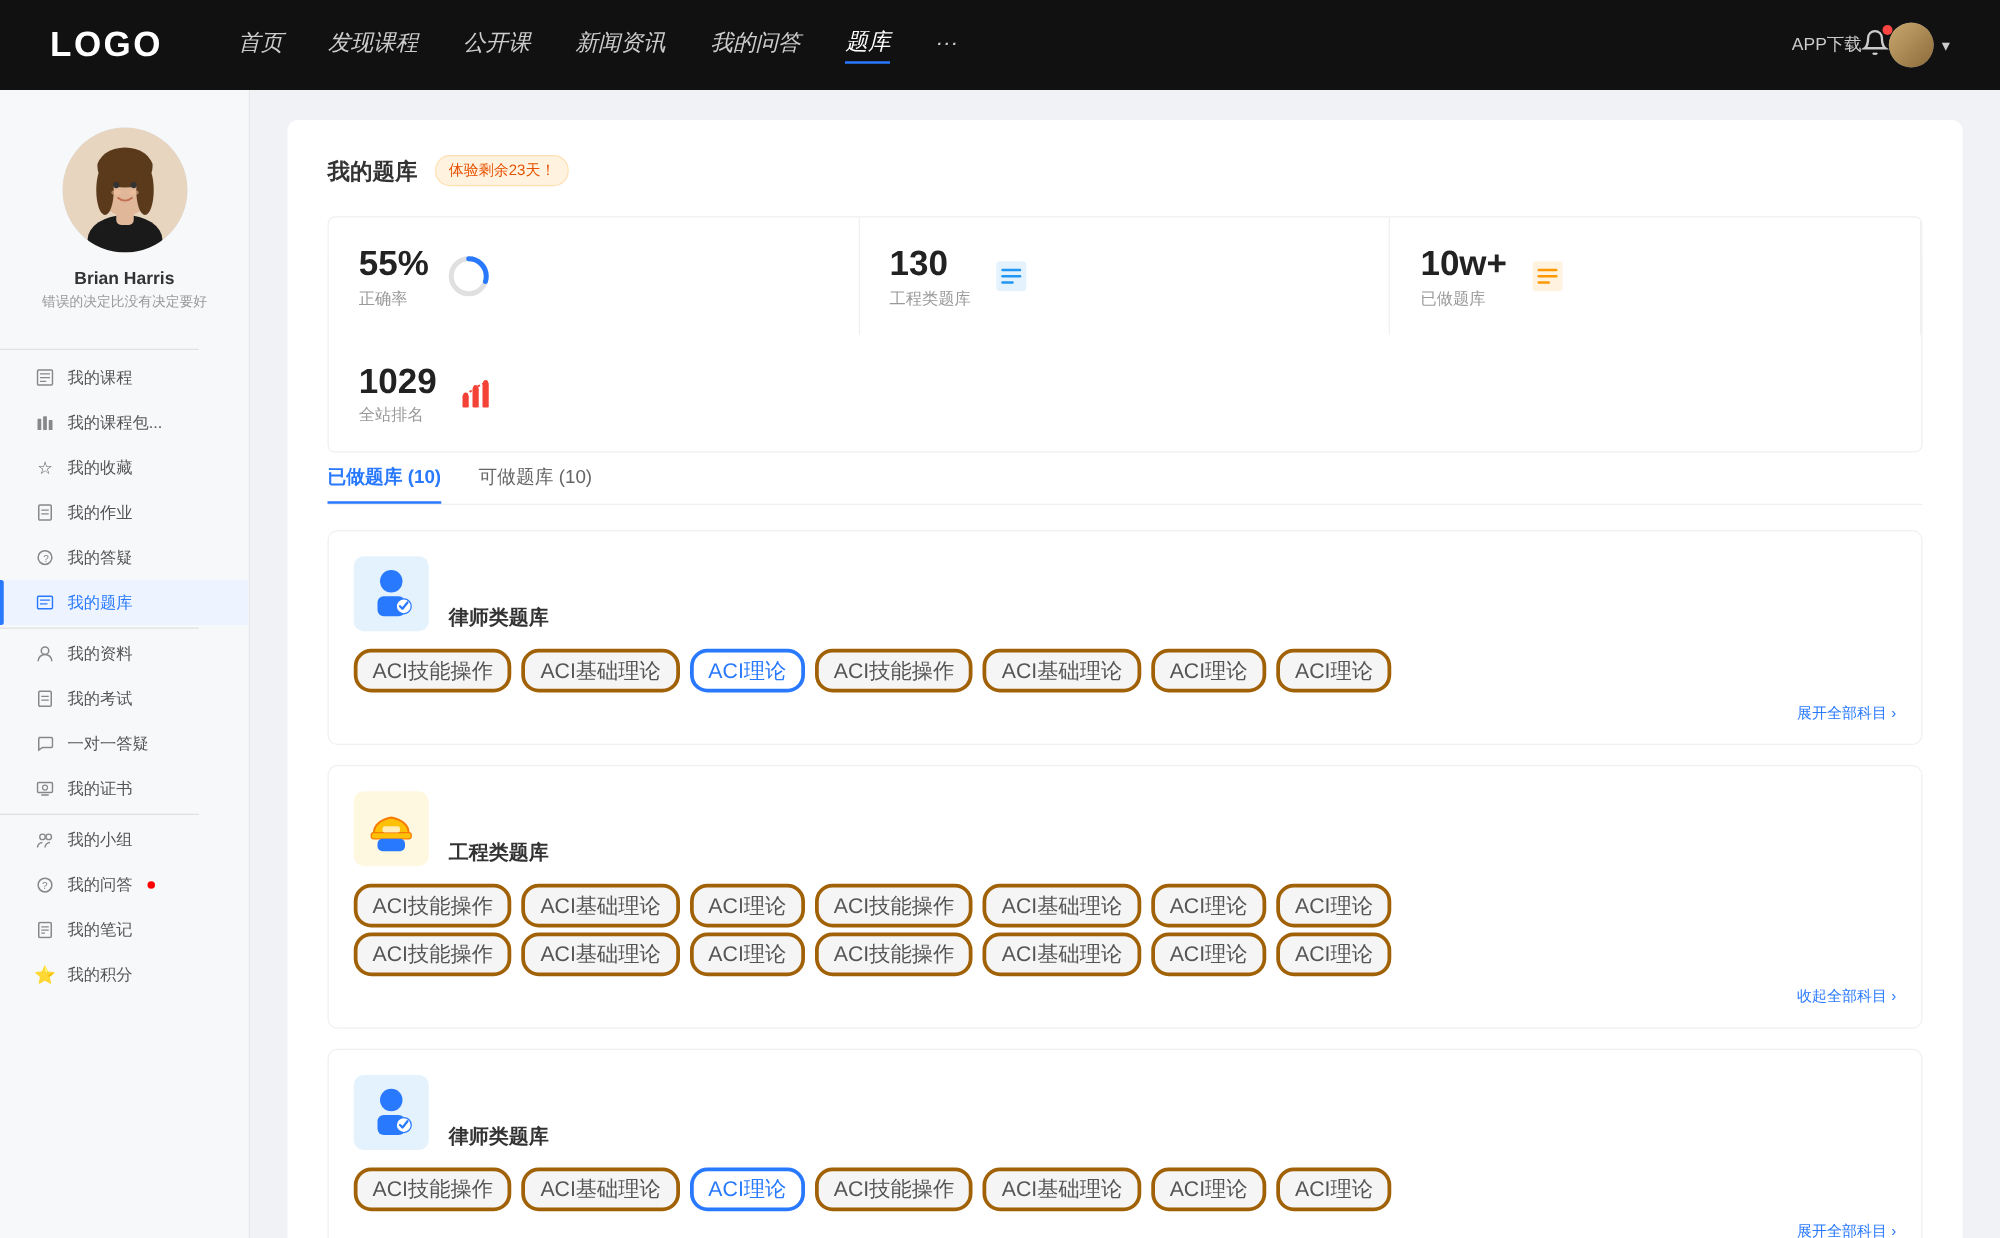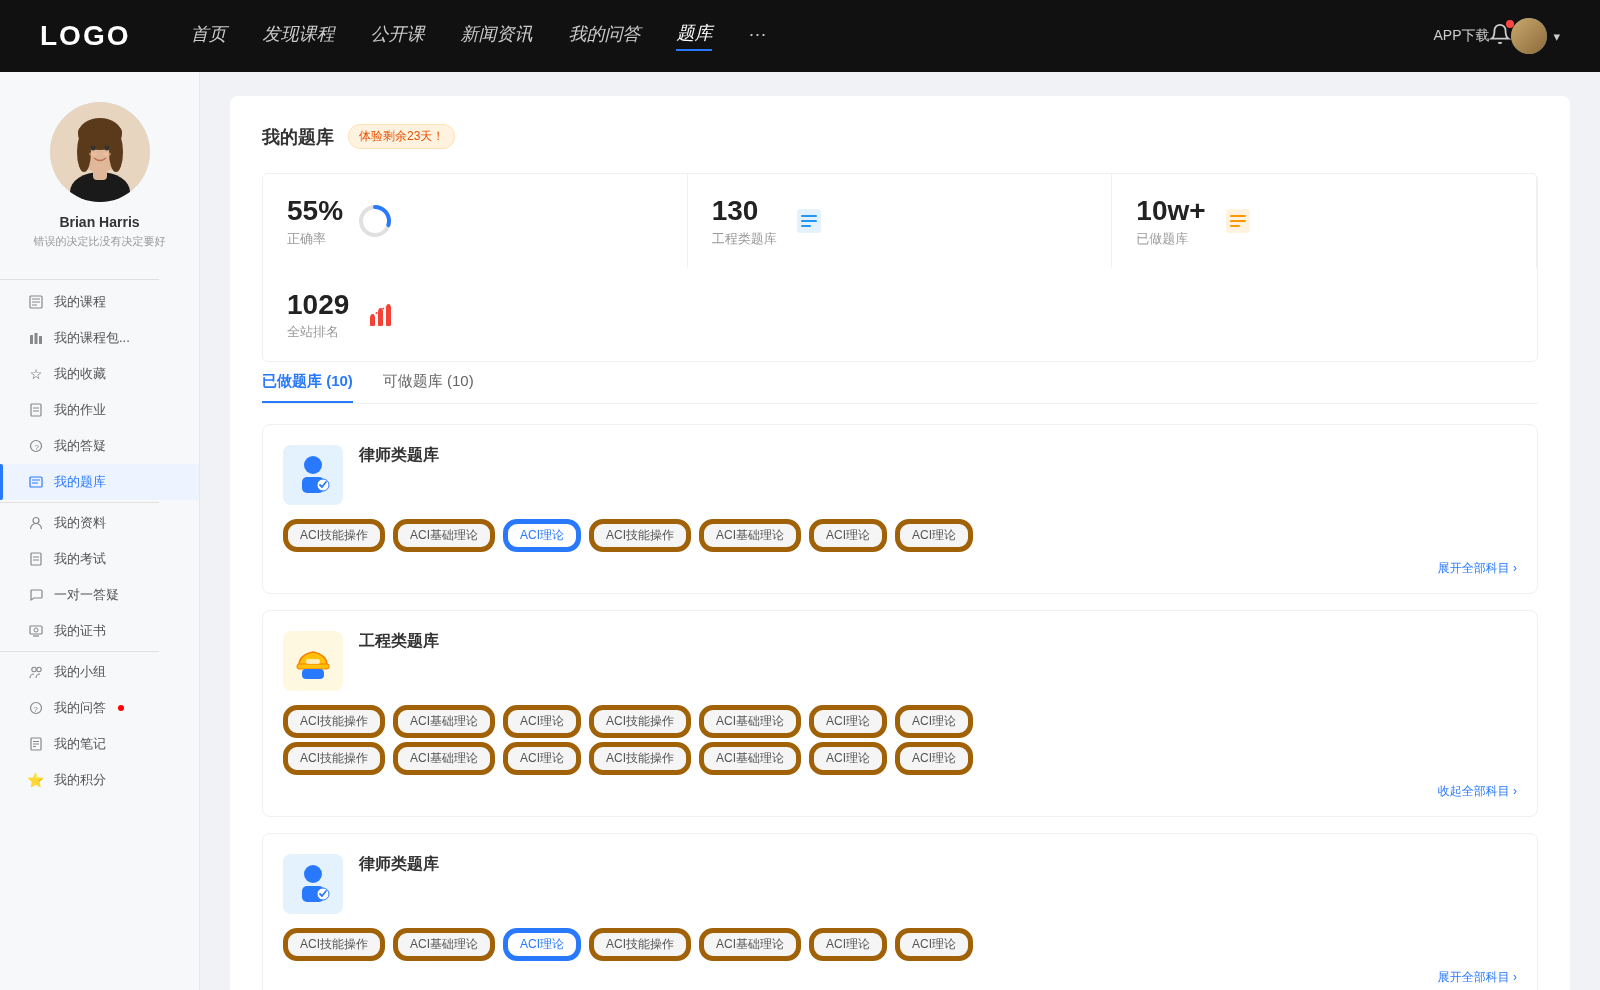--- a/index.html
+++ b/index.html
@@ -254,21 +254,21 @@
 
     
     .bank-card {
       border: 1px solid #f0f0f0;
       border-radius: 8px;
       padding: 20px 20px 16px;
       margin-bottom: 16px;
     }
     .bank-card-header {
       display: flex;
-      align-items: flex-start;
+      align-items: flex-end;
       gap: 16px;
       margin-bottom: 14px;
     }
     .bank-icon {
       width: 60px; height: 60px;
       border-radius: 8px;
       background: #e3f2fd;
       display: flex; align-items: center; justify-content: center;
       flex-shrink: 0;
     }
@@ -277,24 +277,24 @@
       font-weight: 600;
       color: #333;
     }
     .tags-row {
       display: flex;
       flex-wrap: wrap;
       gap: 8px;
       margin-top: 4px;
     }
     .tag {
-      font-size: 12px;
+      font-size: 17px;
       color: #555;
       background: #f5f5f5;
-      border: 5px solid #a16207;
+      border: 3px solid #a16207;
       border-radius: 14px;
       padding: 3px 12px;
       cursor: pointer;
     }
     .tag.active-tag {
       color: #2979ff;
       border-color: #2979ff;
       background: #fff;
     }
     .expand-link {

